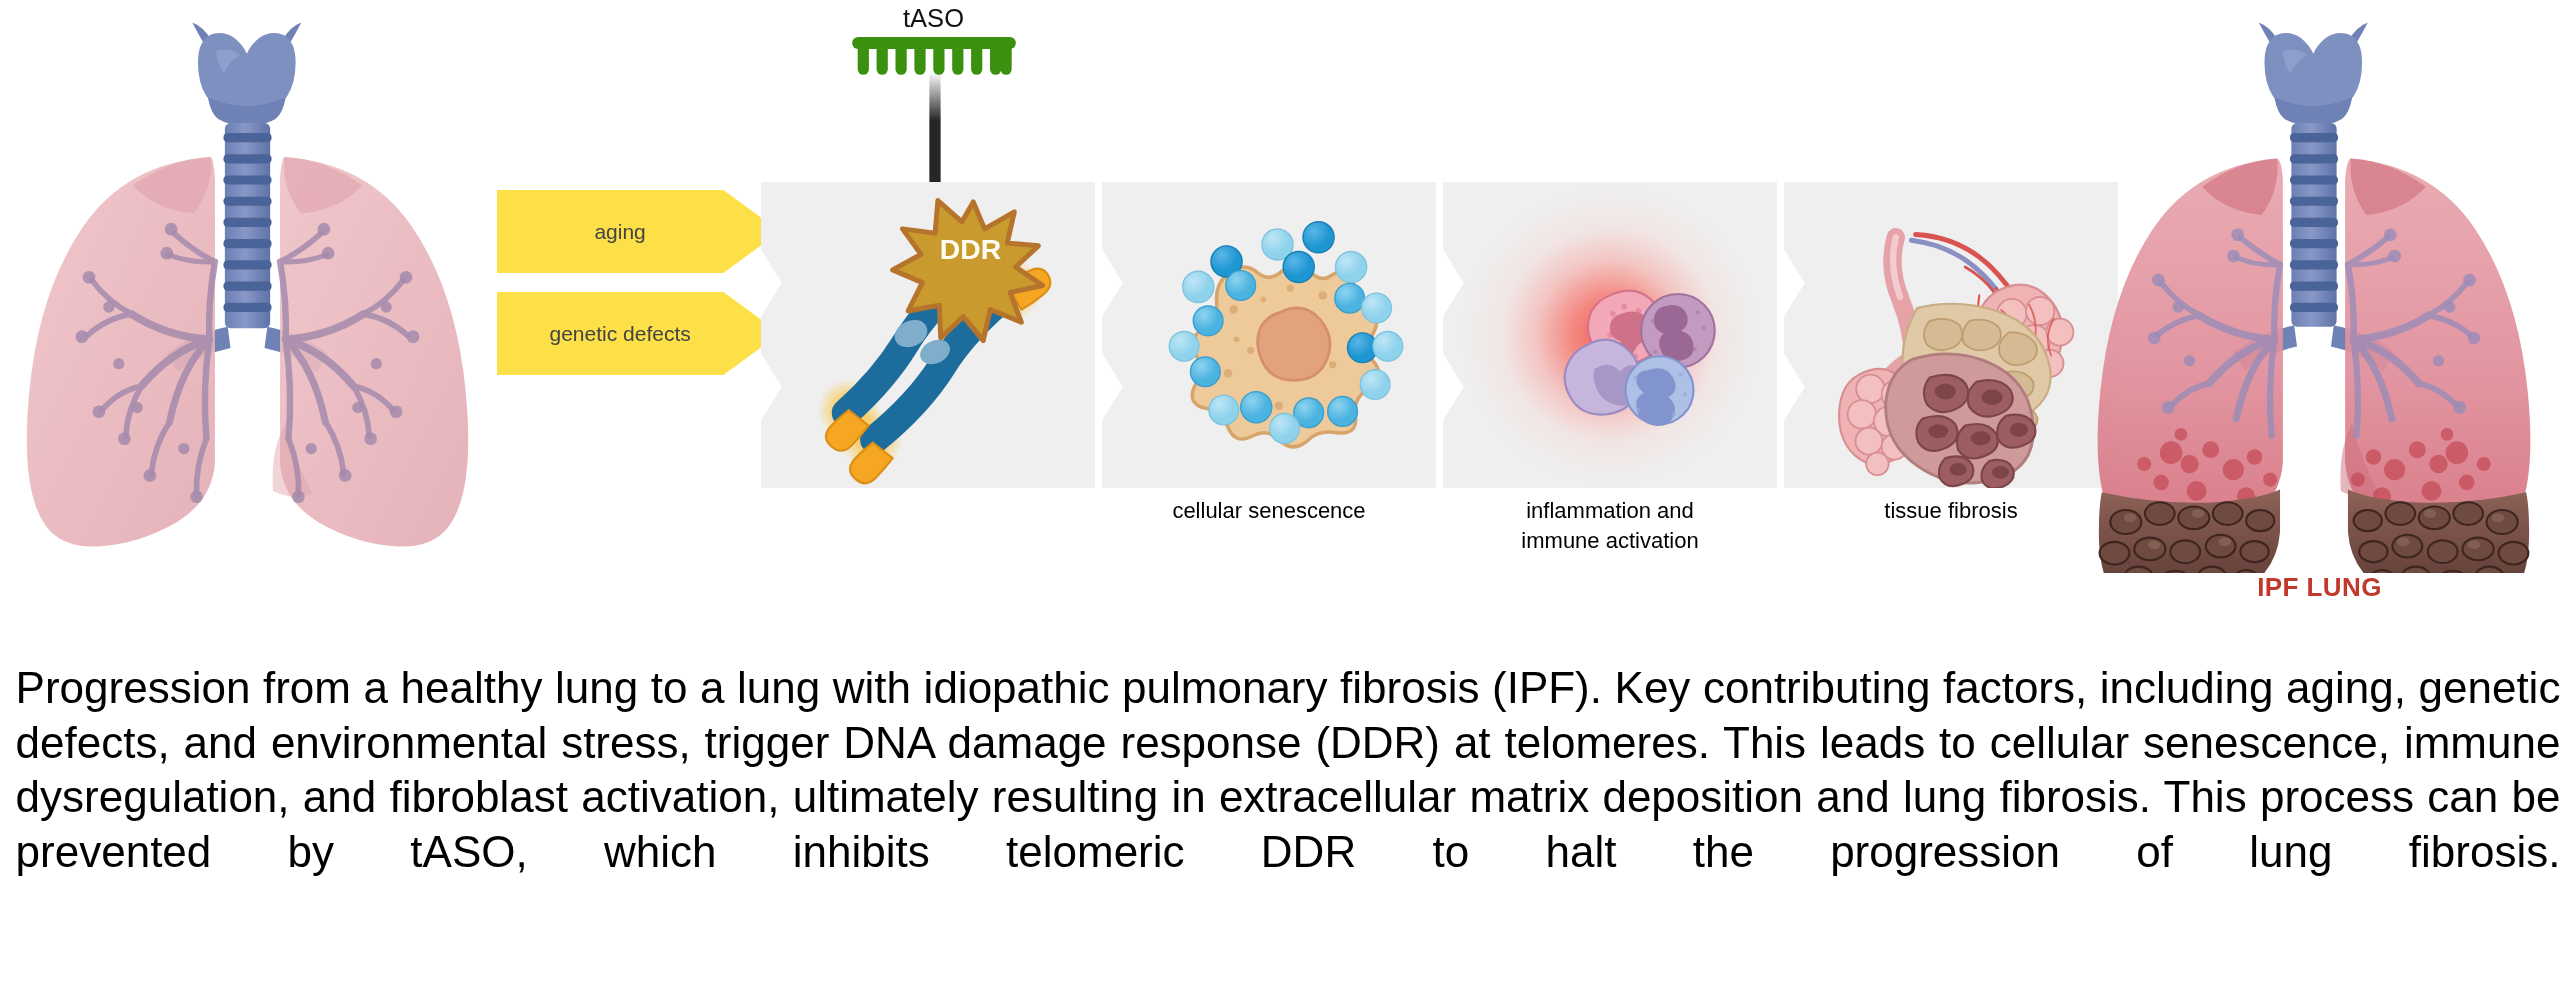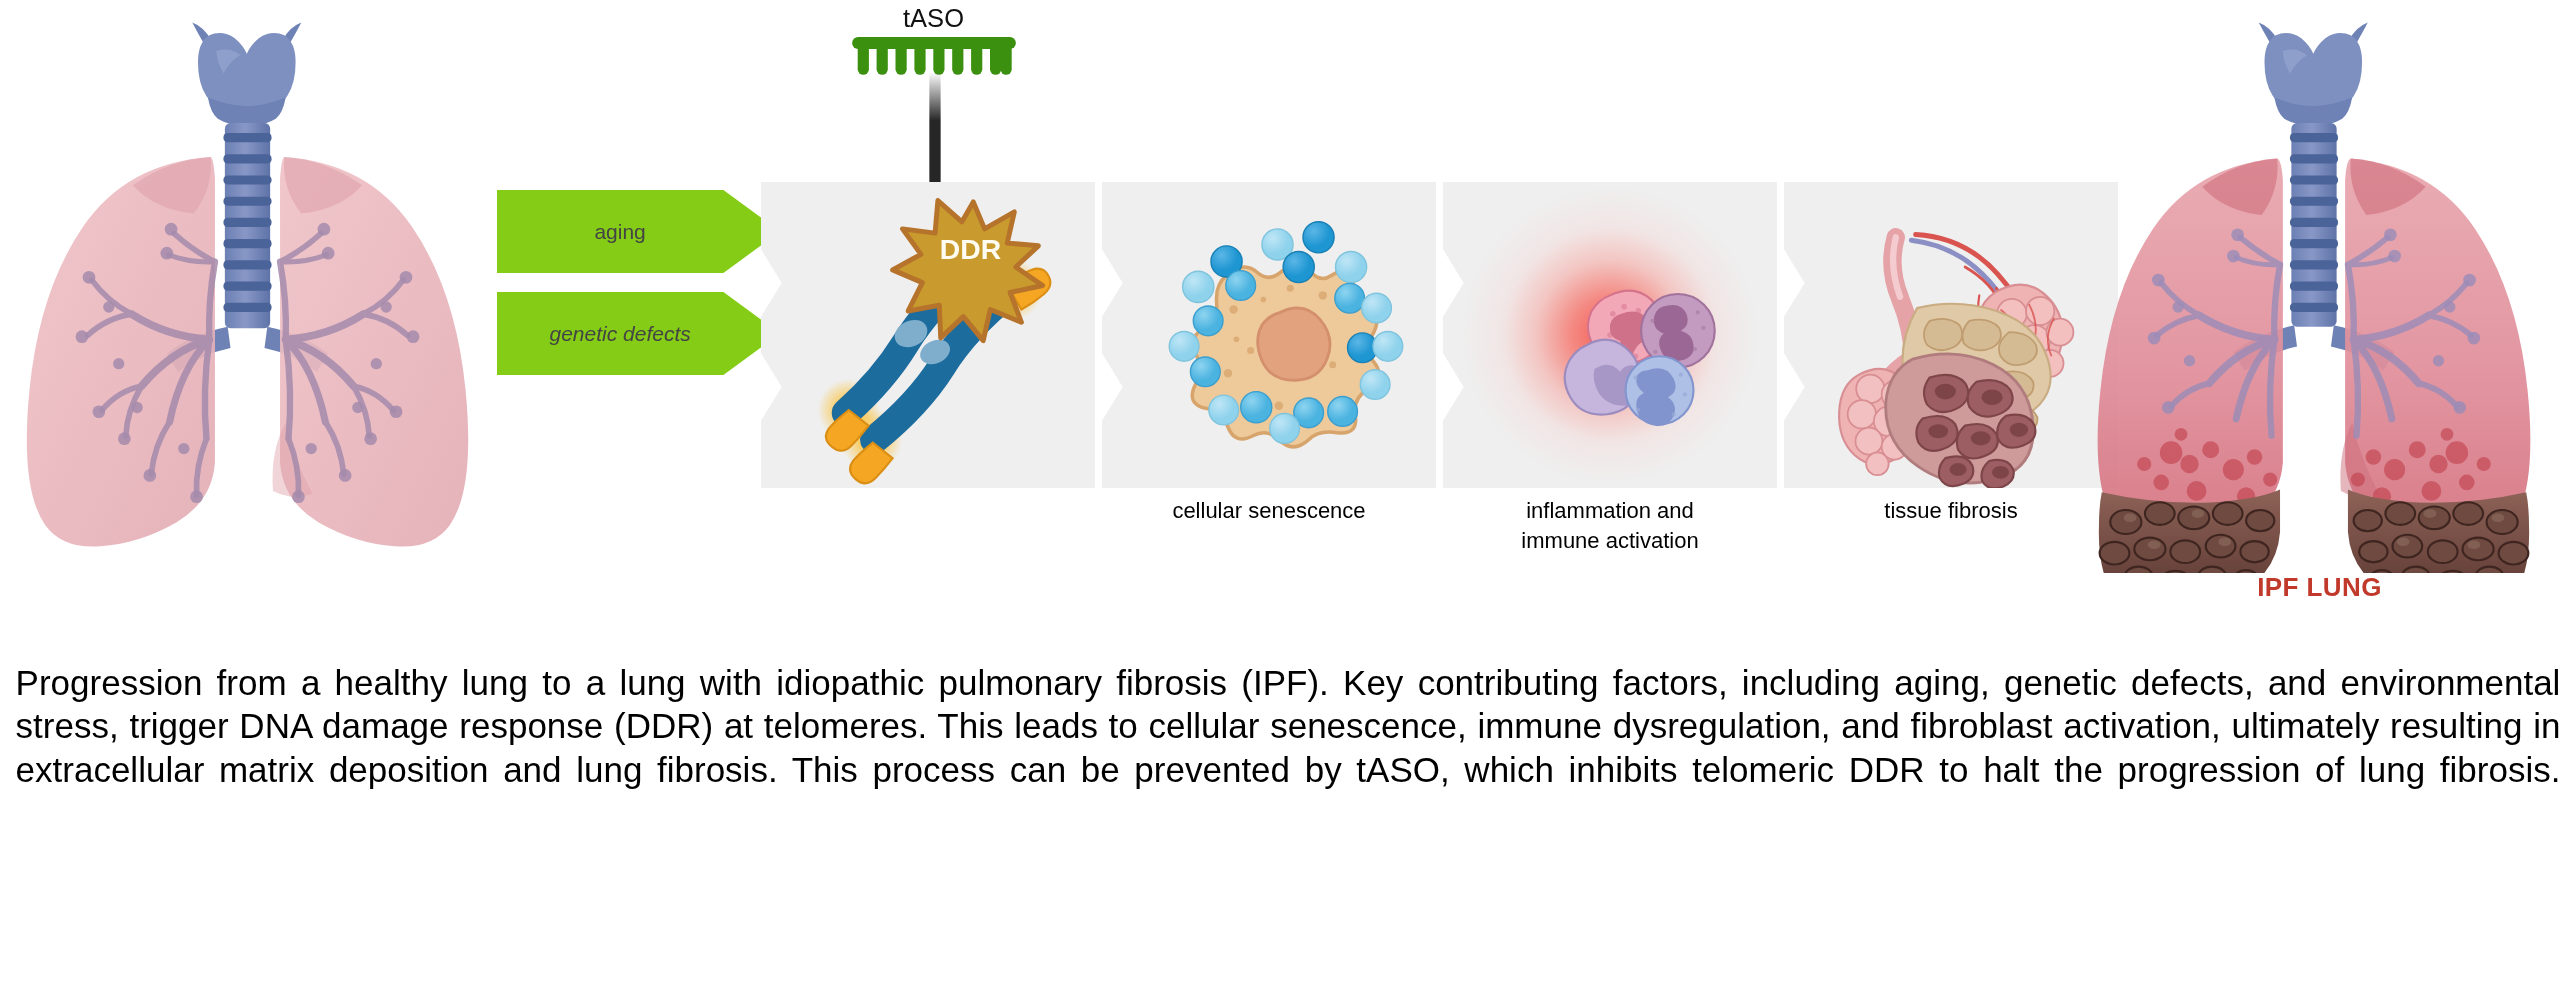--- a/index.html
+++ b/index.html
@@ -26,31 +26,31 @@
   #taso-group{position:absolute;left:831px;top:4px;width:205px;height:198px;}
   #taso-label{
     position:absolute;top:0;left:0;width:205px;text-align:center;
     font-size:25.5px;color:#111111;
   }
   #taso-comb{position:absolute;top:33px;left:20px;}
   #inhibition-arrow{position:absolute;top:68px;left:65px;}
 
   
   .input-chevron{
-    position:absolute;background:#84cc16;
+    position:absolute;background:#fde047;
     clip-path:polygon(0 0, 80% 0, 100% 50%, 80% 100%, 0 100%);
     display:flex;align-items:center;justify-content:center;
   }
   .input-chevron span{
     display:block;width:84%;text-align:center;
     color:#444444;font-size:21px;line-height:1.2;
     padding-right:13%;
   }
   #input-chevron-aging{left:497px;top:190px;width:283px;height:83px;}
-  #input-chevron-genetic{left:497px;top:292px;width:283px;height:83px;font-style:italic;}
+  #input-chevron-genetic{left:497px;top:292px;width:283px;height:83px;}
   #input-chevron-environmental{left:497px;top:395px;width:283px;height:83px;}
 
   
   .stage{position:absolute;top:182px;height:306px;}
   .stage-panel{
     position:absolute;left:0;top:0;width:100%;height:100%;
     background:#efefef;
     clip-path:polygon(
       0 0, 100% 0, 100% 100%, 0 100%,
       0 78%, 6.2% 67%, 0 56%,
@@ -83,21 +83,21 @@
       rgba(248,140,132,.42) 50%,
       rgba(250,185,180,.18) 72%,
       rgba(255,255,255,0) 100%);
   }
 
   
   #figure-caption{
     margin:0;padding:0 15.6px;
     font-family:"Liberation Sans Narrow","Liberation Sans","DejaVu Sans Condensed",sans-serif;
     font-stretch:condensed;
-    font-size:35px;line-height:1.24;color:#000000;
+    font-size:44px;line-height:1.24;color:#000000;
     text-align:justify;
   }
   #figure-caption::after{content:"";display:inline-block;width:100%;}
 </style>
 </head>
 <body>
 
 <div class="figure">
 
   <div class="lung-block" id="healthy-lung-block">

